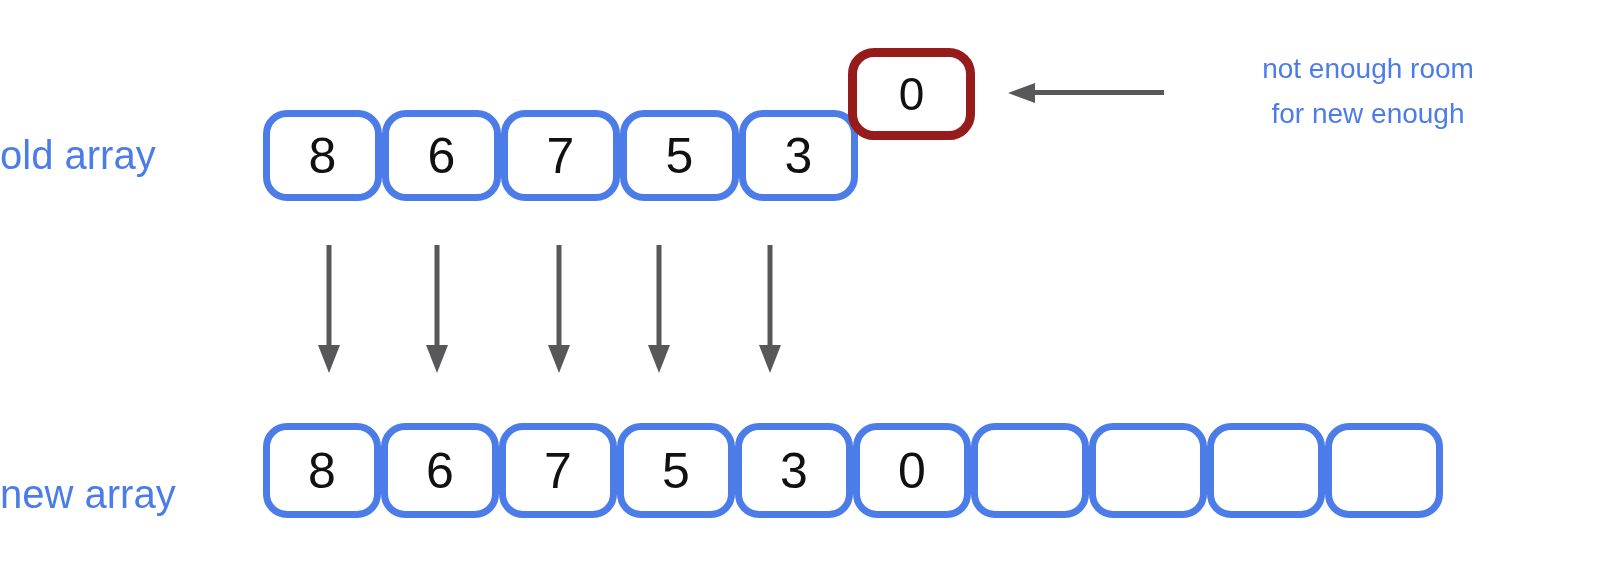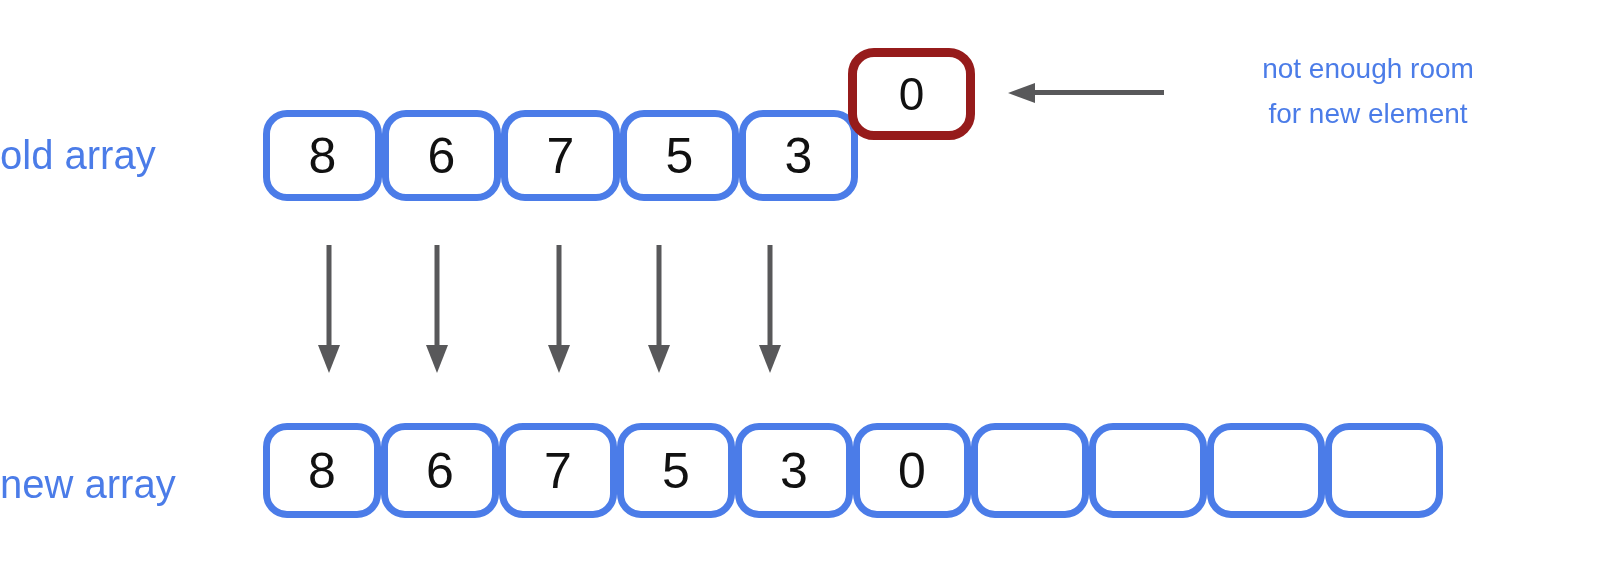--- a/index.html
+++ b/index.html
@@ -25,21 +25,21 @@
     position: absolute;
     left: 0;
     width: 197px;
     text-align: left;
     font-size: 40px;
     line-height: 44px;
     color: var(--array-blue);
     white-space: nowrap;
   }
   .row-label.old { top: 133px; }
-  .row-label.new { top: 462px; }
+  .row-label.new { top: 472px; }
 
   
   .array-row {
     position: absolute;
     display: flex;
   }
   .array-row.old { left: 263px; top: 110px; }
   .array-row.new { left: 263px; top: 423px; }
 
   .cell {
@@ -157,21 +157,21 @@
 
   <div class="overflow-box">0</div>
 
   <div class="left-arrow">
     <div class="head"></div>
     <div class="shaft"></div>
   </div>
 
   <div class="annotation">
     <div>not enough room</div>
-    <div>for new element</div>
+    <div>for new enough</div>
   </div>
 
   <div class="down-arrow" style="left:318px">
     <div class="shaft"></div>
       <div class="head"></div>
   </div>
   <div class="down-arrow" style="left:426px">
     <div class="shaft"></div>
       <div class="head"></div>
   </div>

